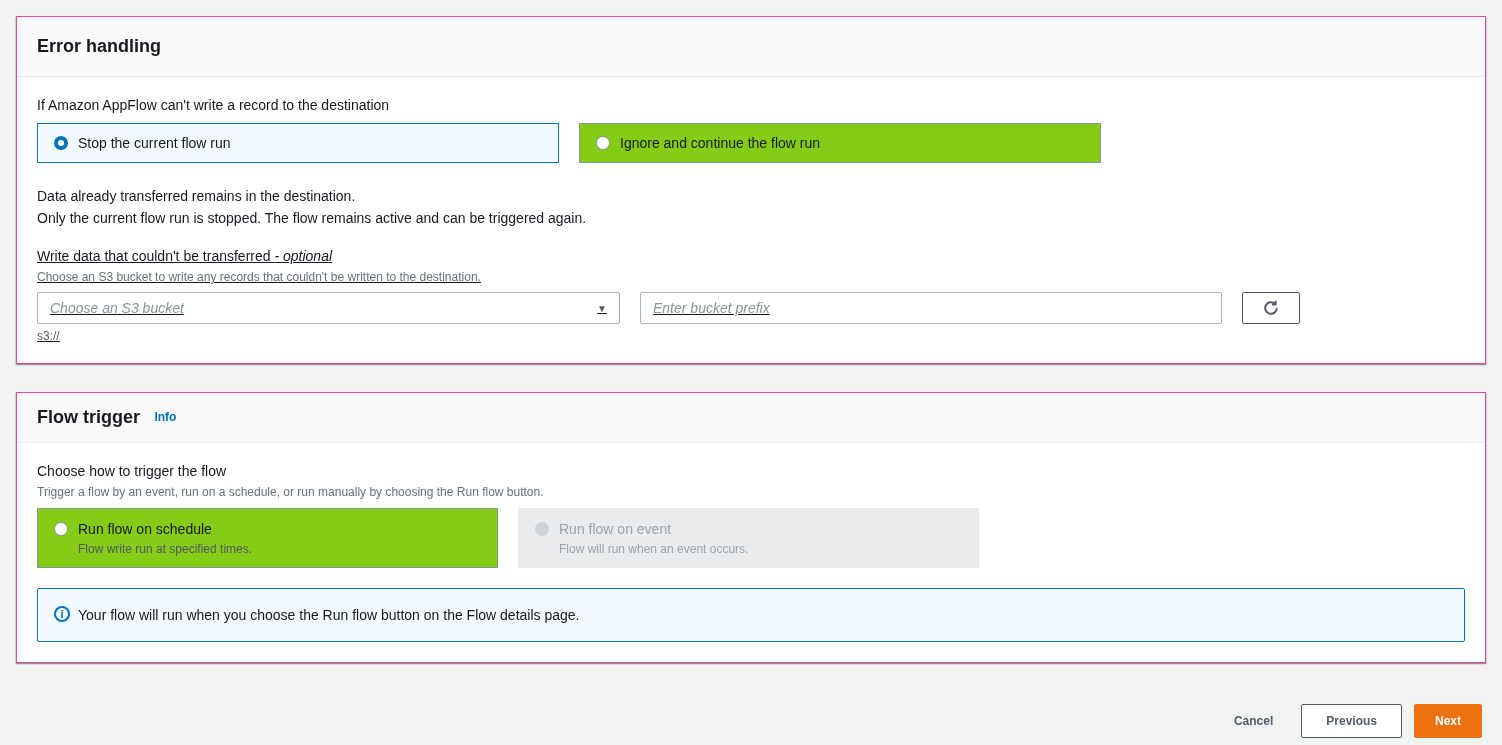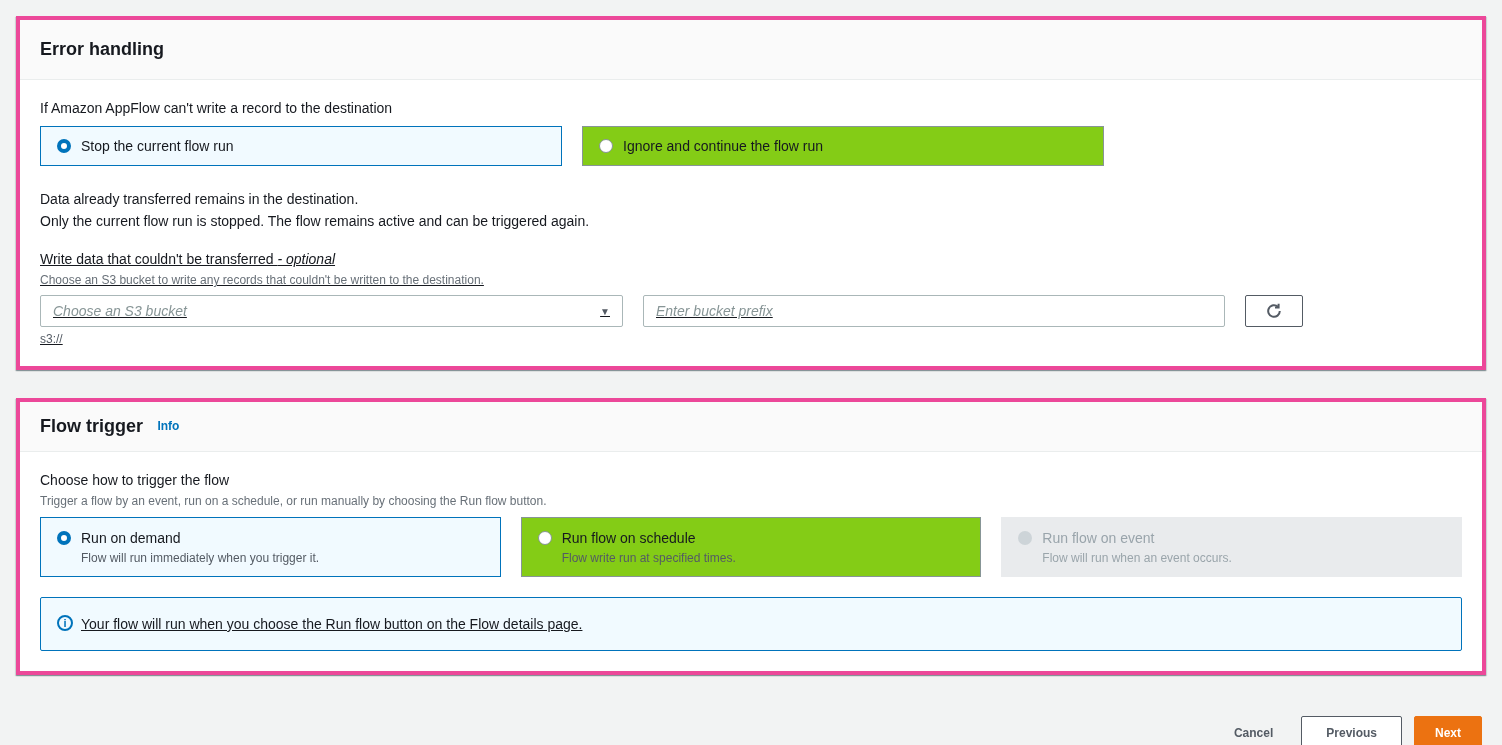--- a/index.html
+++ b/index.html
@@ -8,21 +8,21 @@
     font-family: "Liberation Sans", sans-serif;
     background: #f2f3f3;
     color: #16191f;
     overflow: hidden;
   }
   .page { padding: 16px 16px 0 16px; }
 
   
   .card {
     background: #ffffff;
-    border: 4px solid #ec4899;
+    border: 1px solid #ec4899;
     box-shadow: 0 1px 1px 0 rgba(0,28,36,0.3), 1px 1px 1px 0 rgba(0,28,36,0.1), -1px 1px 1px 0 rgba(0,28,36,0.1);
   }
   .card-header {
     background: #fafafa;
     border-bottom: 1px solid #eaeded;
     padding: 19px 20px;
   }
   .card-title {
     display: inline;
     font-size: 18px;
@@ -134,21 +134,21 @@
     border-radius: 50%;
     color: #0073bb;
     font-size: 11px;
     font-weight: 700;
     line-height: 12px;
     text-align: center;
     flex: 0 0 16px;
     margin: 2px 8px 0 0;
     font-style: normal;
   }
-  .alert-text { font-size: 14px; color: #16191f; line-height: 22px; text-decoration: underline; }
+  .alert-text { font-size: 14px; color: #16191f; line-height: 22px; }
 
   
   .footer {
     display: flex;
     justify-content: flex-end;
     align-items: center;
     gap: 12px;
     padding: 41px 4px 0 0;
   }
   .btn {
@@ -234,27 +234,20 @@
     <div class="card-header" style="padding: 14px 20px;">
       <h2 class="card-title">Flow trigger</h2>
       <a class="info-link">Info</a>
     </div>
     <div class="card-body">
 
       <div class="field-label">Choose how to trigger the flow</div>
       <div class="field-desc">Trigger a flow by an event, run on a schedule, or run manually by choosing the Run flow button.</div>
 
       <div class="tile-row">
-        <div class="tile rich selected">
-          <div class="tile-head">
-            <span class="radio checked"></span>
-            <span class="tile-label">Run on demand</span>
-          </div>
-          <div class="tile-desc">Flow will run immediately when you trigger it.</div>
-        </div>
         <div class="tile rich">
           <div class="tile-head">
             <span class="radio"></span>
             <span class="tile-label">Run flow on schedule</span>
           </div>
           <div class="tile-desc">Flow write run at specified times.</div>
         </div>
         <div class="tile rich disabled">
           <div class="tile-head">
             <span class="radio disabled"></span>

